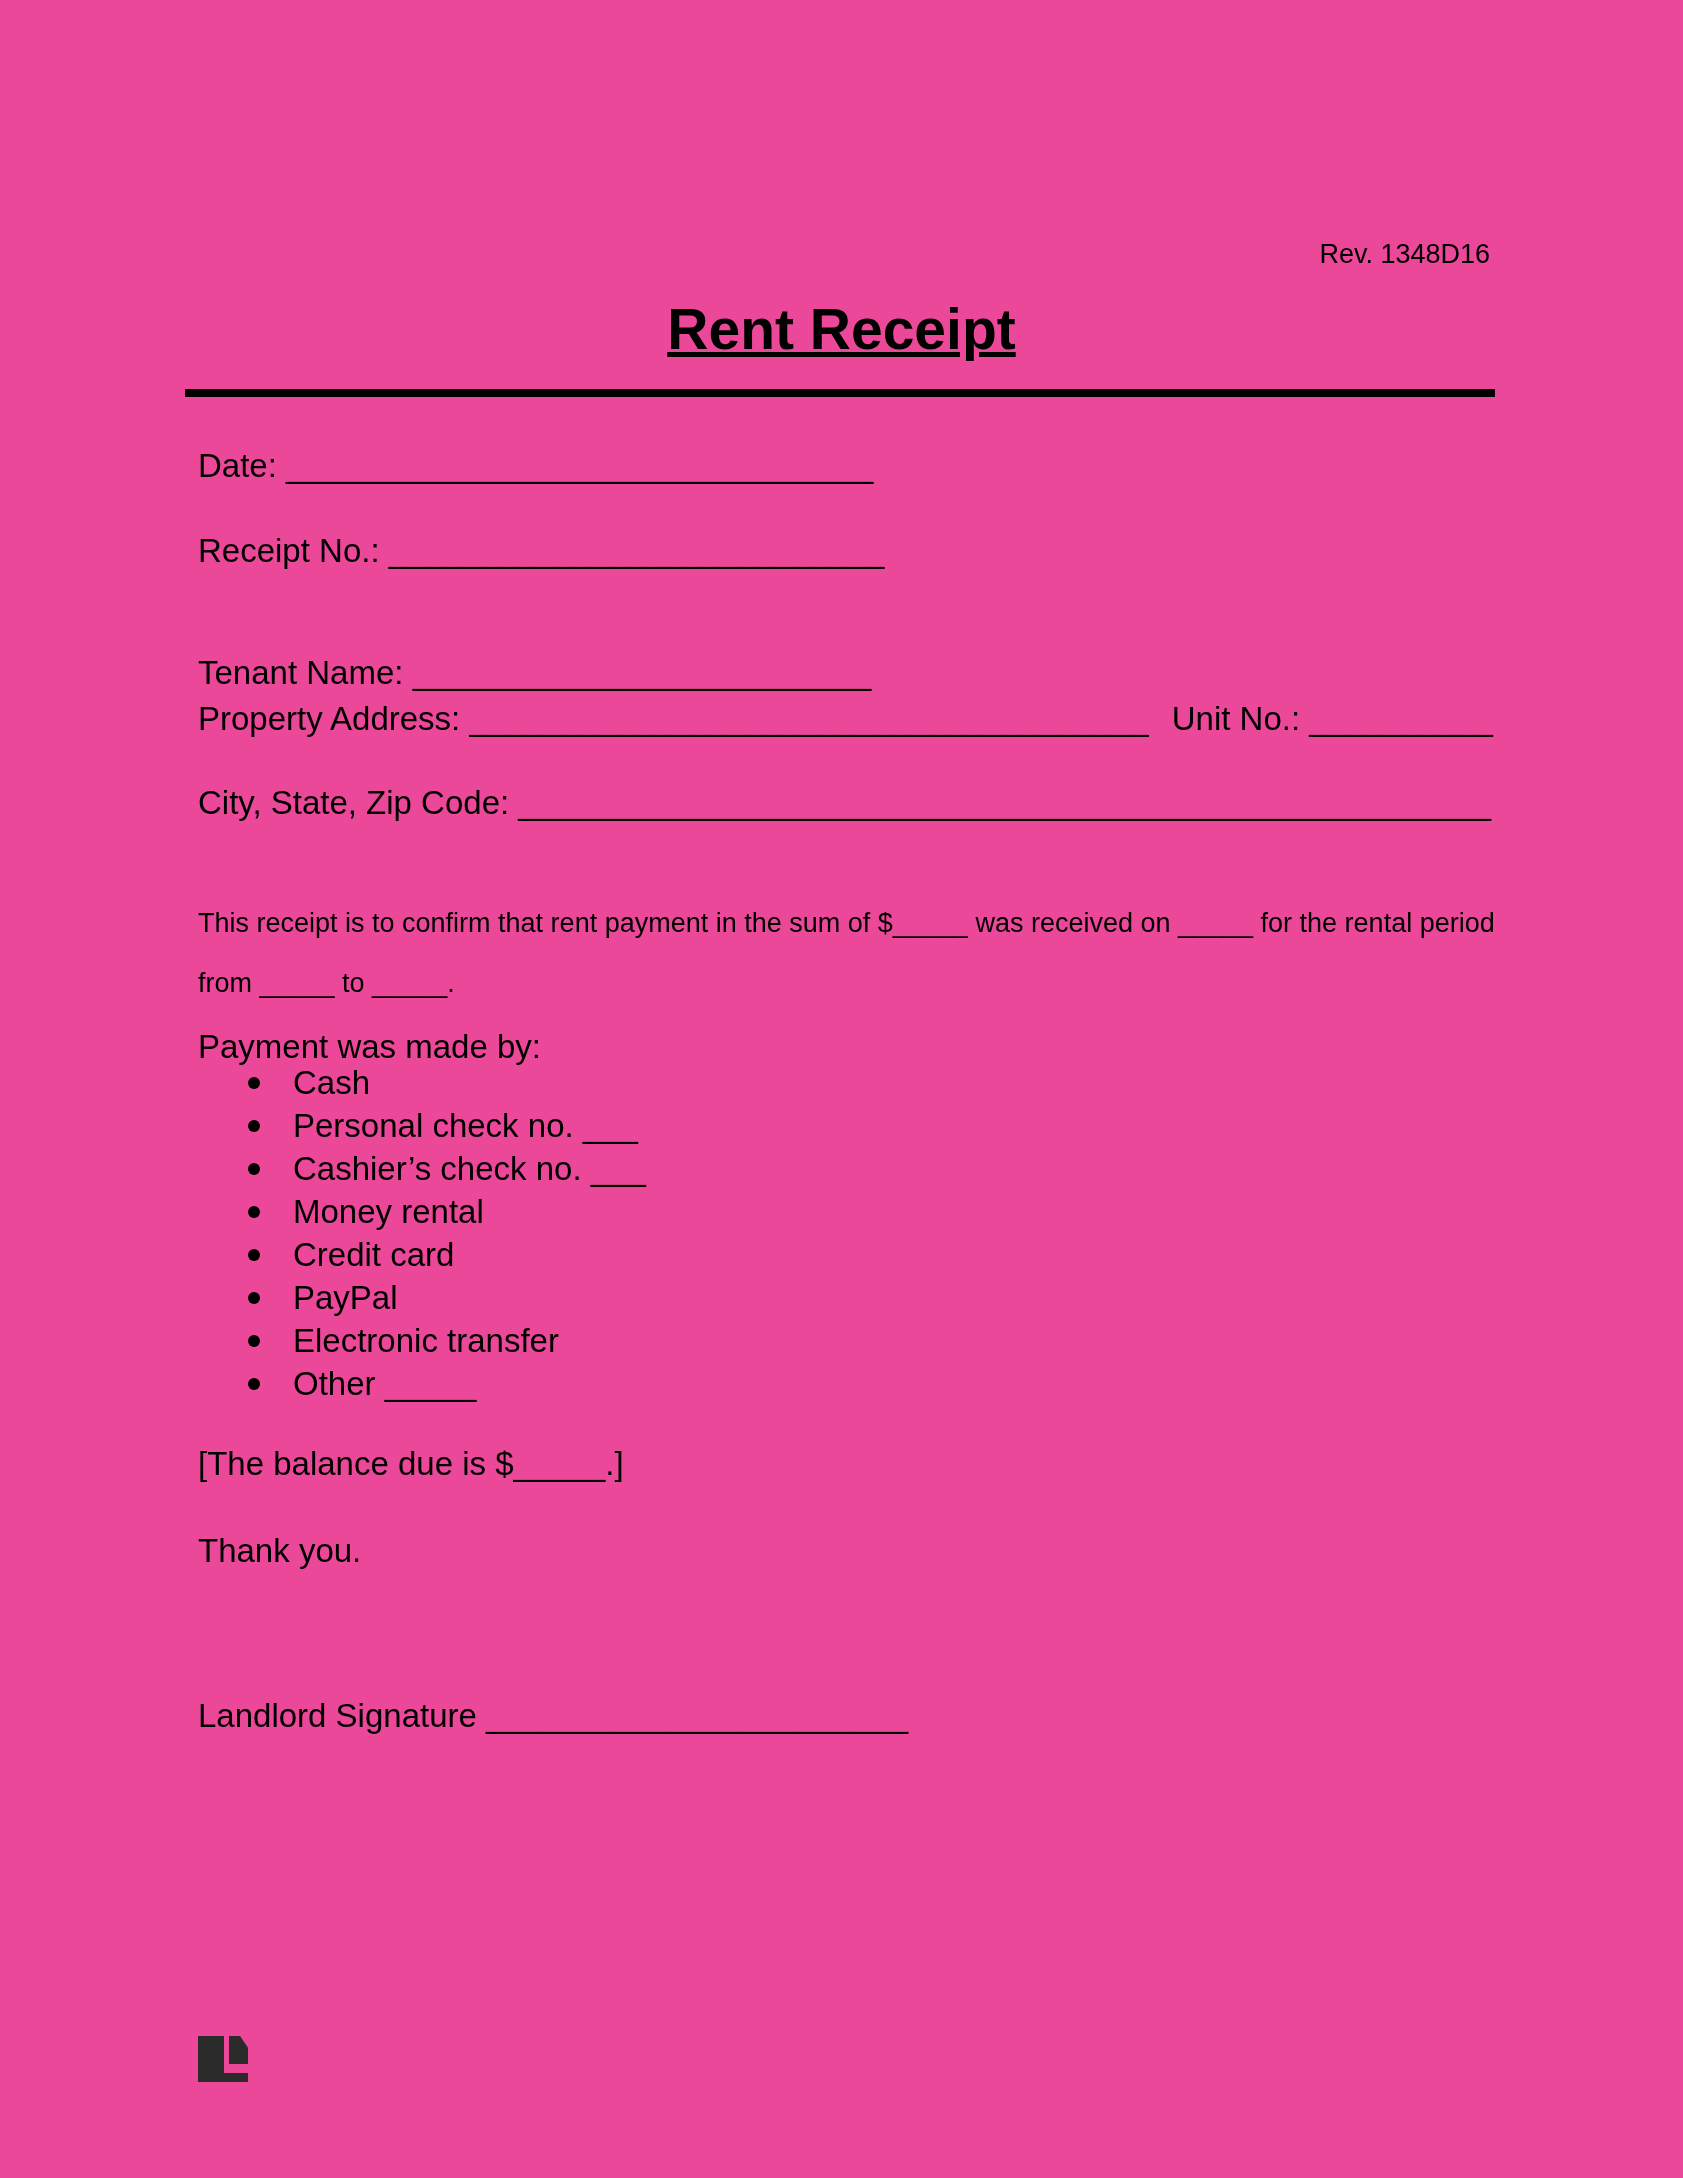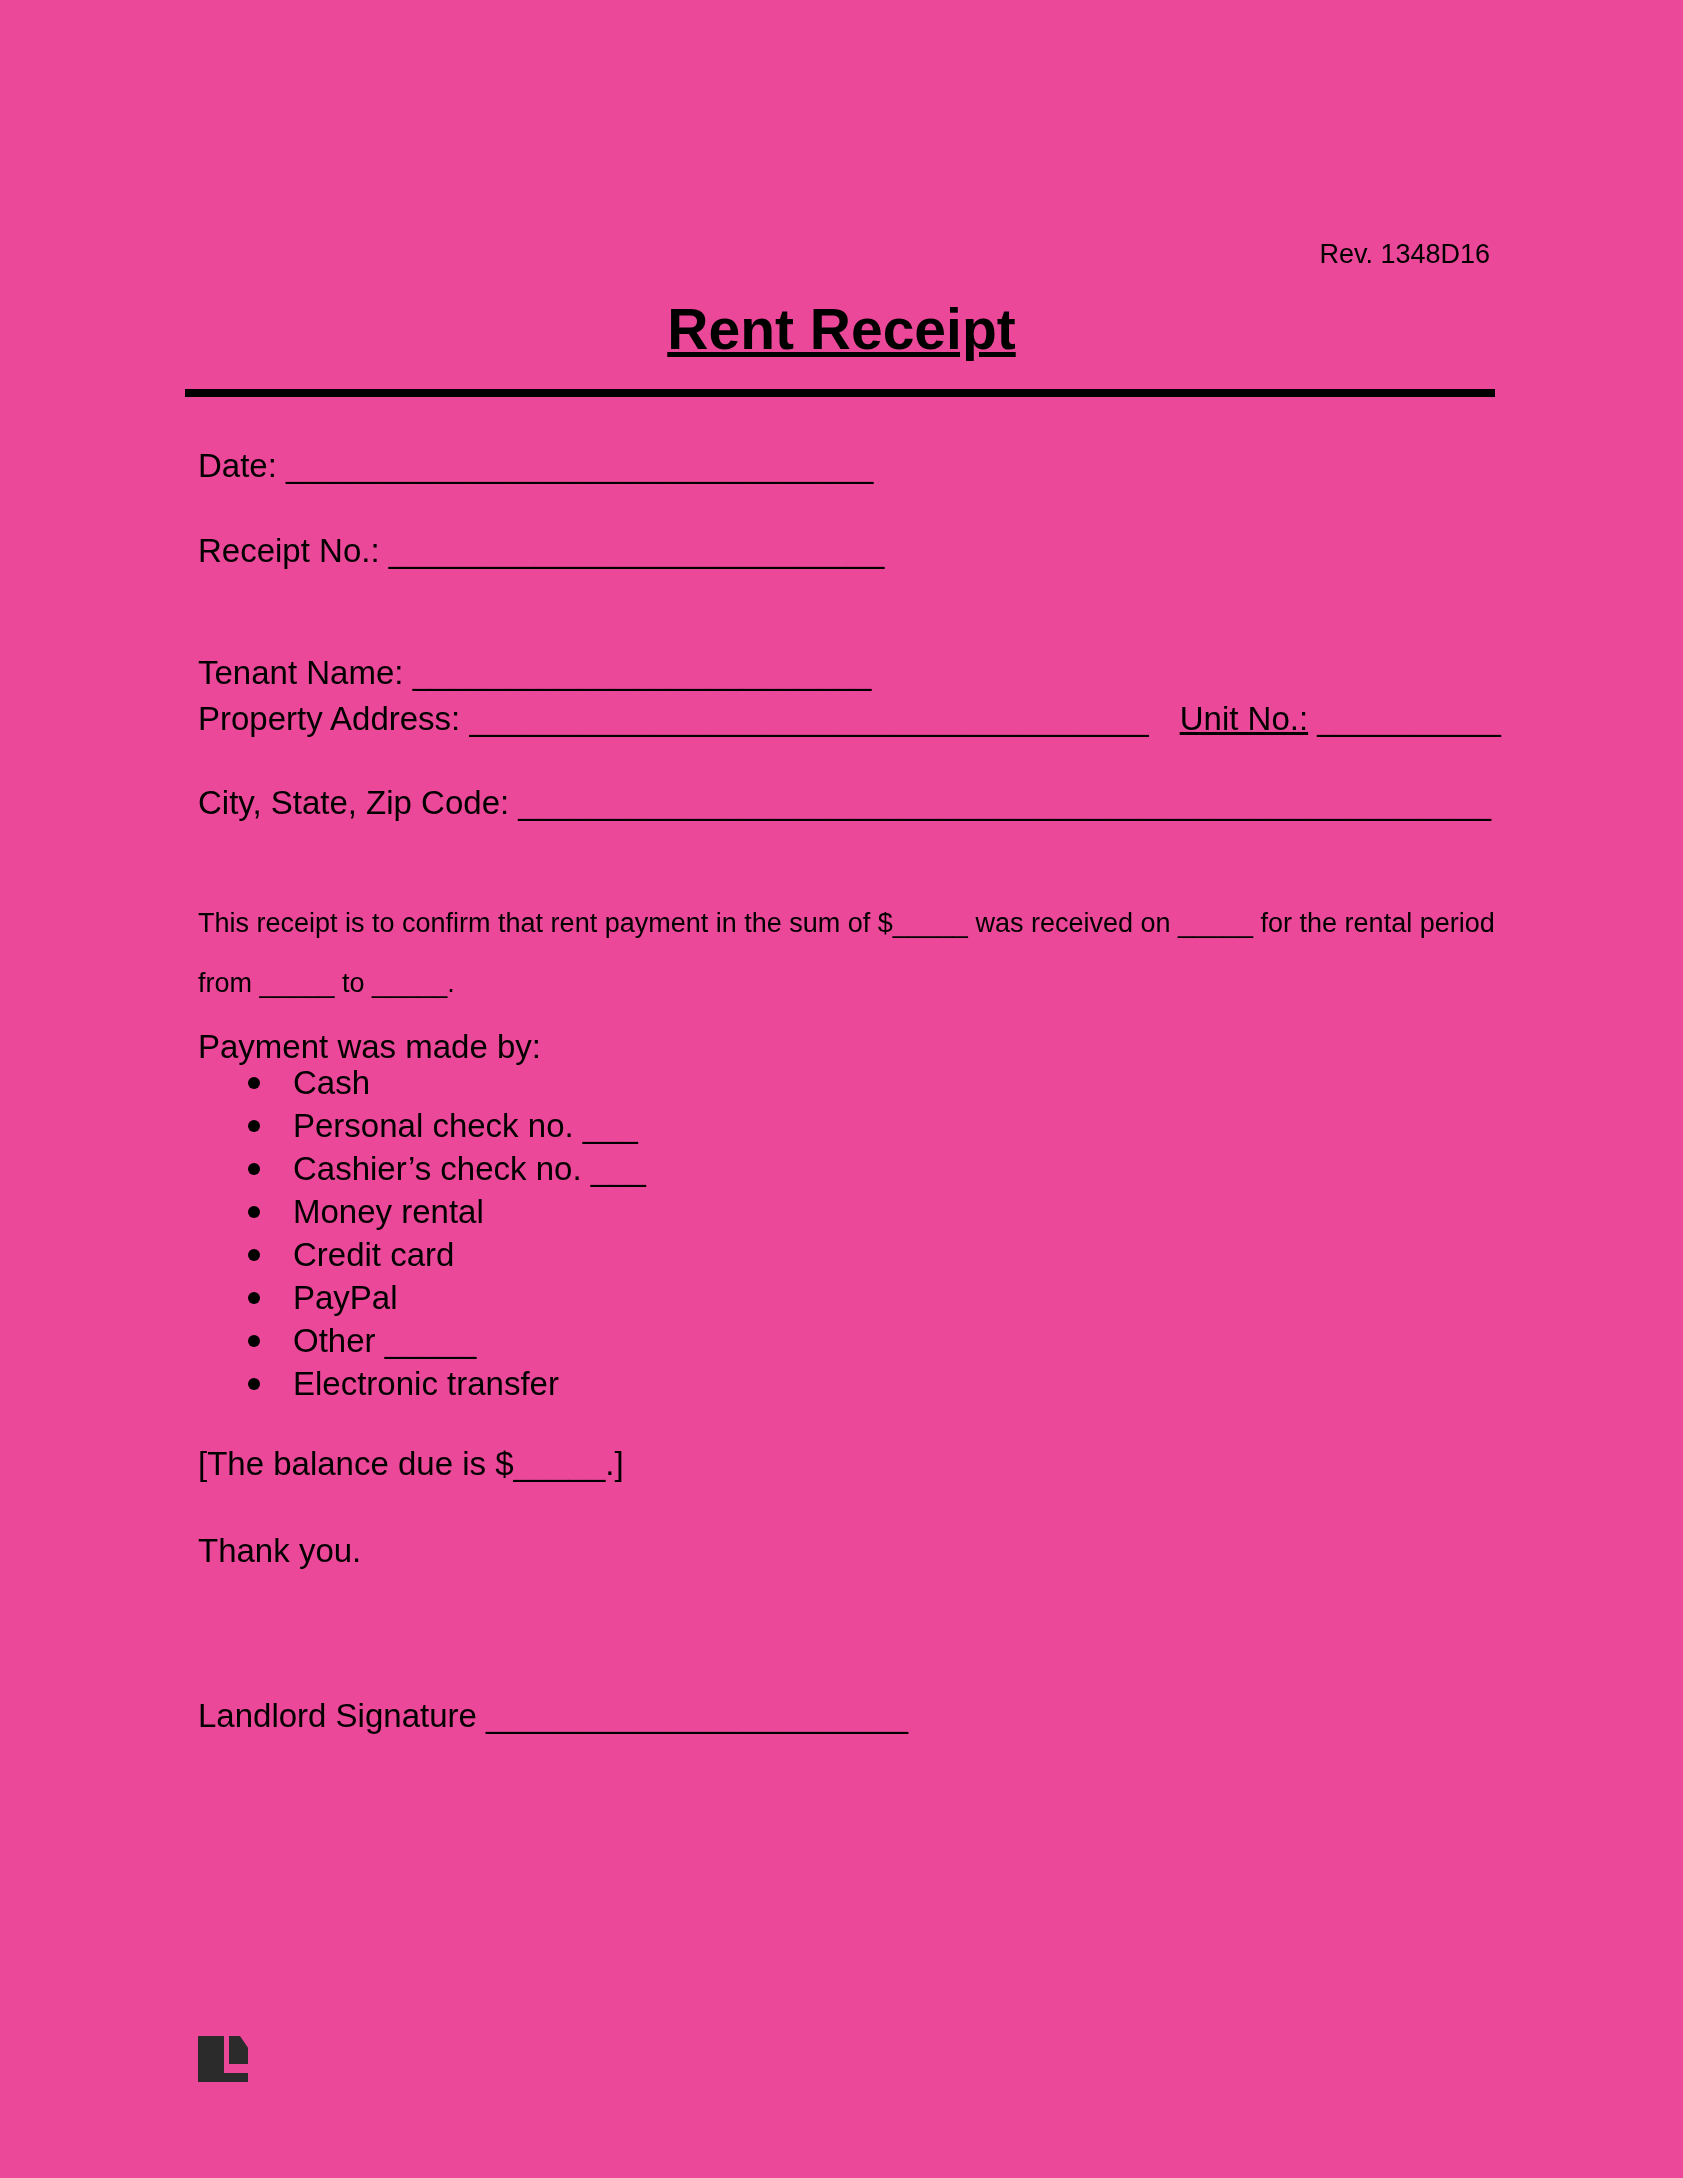--- a/index.html
+++ b/index.html
@@ -40,21 +40,21 @@
     position: absolute;
     left: 198px;
     font-size: 33px;
     white-space: nowrap;
   }
   .f-date     { top: 447px; }
   .f-receipt  { top: 532px; }
   .f-tenant   { top: 616px; margin-top: 38px; }
   .f-property { top: 700px; }
   .f-city     { top: 784px; }
-  .gap-left   { margin-left: 22px; text-decoration: underline; }
+  .gap-left   { margin-left: 14px; }
   .paragraph {
     position: absolute;
     left: 198px;
     top: 893px;
     width: 1302px;
     font-size: 27px;
     line-height: 60px;
   }
   .payment-intro { top: 1028px; }
   .bullets {
@@ -176,25 +176,25 @@
     <li>
       <span class="dot"></span>
       <span>Credit card</span>
     </li>
     <li>
       <span class="dot"></span>
       <span>PayPal</span>
     </li>
     <li>
       <span class="dot"></span>
+      <span>Electronic transfer</span>
+    </li>
+    <li>
+      <span class="dot"></span>
       <span>Other _____</span>
-    </li>
-    <li>
-      <span class="dot"></span>
-      <span>Electronic transfer</span>
     </li>
   </ul>
 
   <div class="line f-balance">[The balance due is $_____.]</div>
 
   <div class="line f-thanks">Thank you.</div>
 
   <div class="line f-sig">
     <span>Landlord Signature</span>
     <span>_______________________</span>

